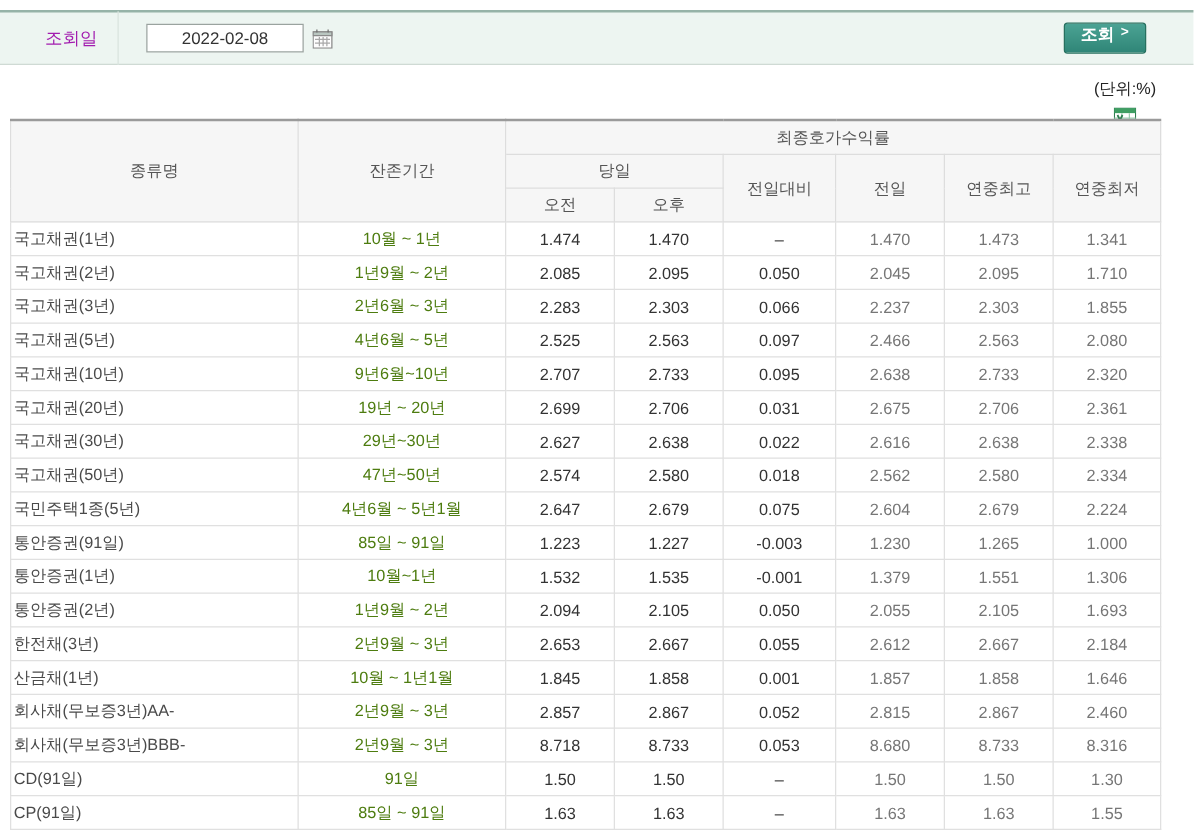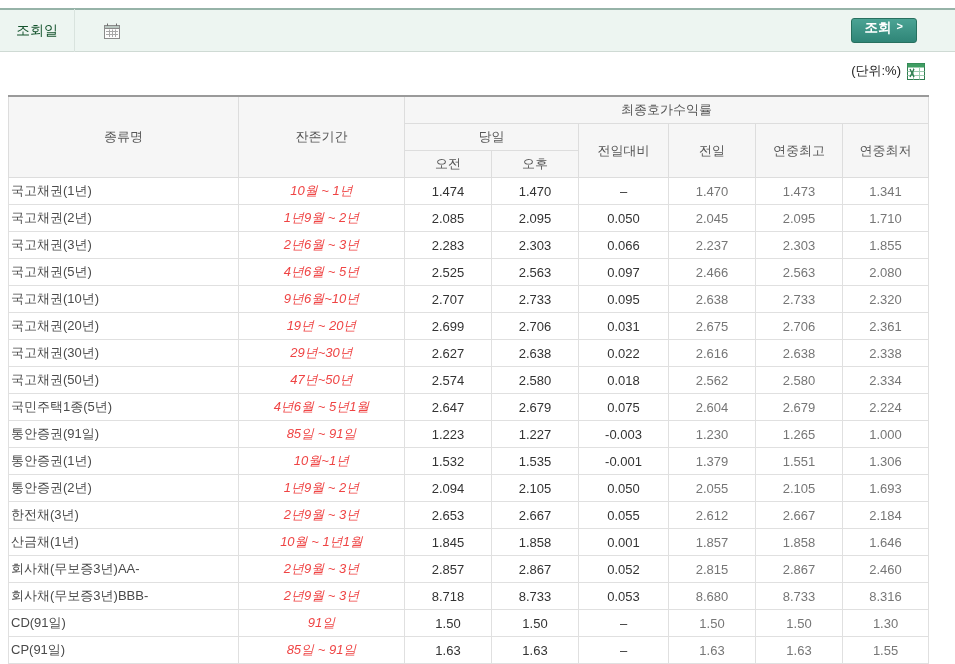--- a/index.html
+++ b/index.html
@@ -8,73 +8,74 @@
   .page { position:relative; width:955px; height:664px; background:#fff; overflow:hidden; }
 
   
   .toolbar {
     position:absolute; left:0; top:8px; width:955px; height:44px;
     background:#edf5f1;
     border-top:2px solid #96b3a8;
     border-bottom:1px solid #cfdad4;
     display:flex; align-items:center;
   }
-  .toolbar-label { margin-left:16px; font-size:14px; color:#14532d; min-width:58px; }
+  .toolbar-label { margin-left:36px; font-size:14px; color:#a21caf; min-width:58px; }
   .toolbar-sep { width:1px; height:43px; background:#d9e3de; margin-right:22px; }
   .date-input {
     width:126px; height:23px; border:1px solid #9aa39f; background:#fff;
     font-size:13.5px; color:#333; text-align:center; padding:0;
     font-family:inherit;
   }
   .cal-btn { margin-left:7px; display:inline-flex; align-items:center; cursor:pointer; }
   .search-btn {
     margin-left:auto; margin-right:38px; height:25px; padding:0 13px;
     background:linear-gradient(#4ba394,#2f8577);
     border:1px solid #27705f; border-radius:3px;
     color:#fff; font-size:13.5px; font-weight:bold;
     display:inline-flex; align-items:flex-start; gap:5px; cursor:pointer;
     font-family:inherit;
   }
   .search-btn .arrow { font-size:11px; font-weight:bold; position:relative; top:0.5px; }
 
   
-  .unit-row { position:absolute; top:62px; right:30px; display:flex; align-items:center; gap:6px; }
+  .unit-row { position:absolute; top:62px; right:30px; display:flex; align-items:center; gap:6px;flex-direction:column; }
   .unit-label { font-size:13px; color:#222; }
   .excel-btn { display:inline-flex; cursor:pointer; }
 
   
   table.grid {
     position:absolute; left:8px; top:95px; width:920px;
     border-collapse:collapse; table-layout:fixed; font-size:13px;
     border:1px solid #c9c9c9; border-top:2px solid #9a9a9a;
   }
   .grid th {
     background:#f6f6f6; color:#555; font-weight:normal;
     border:1px solid #ddd; height:25px; font-size:13px; padding:4px;
   }
   .grid td {
     border:1px solid #e0e0e0; height:27px; text-align:center;
     color:#333; background:#fff; padding:0 4px;
     white-space:nowrap; overflow:hidden;
   }
   td.c-type { text-align:left; padding-left:2px; color:#4a4a4a; }
-  td.c-period { color:#ef4444;font-style:italic; }
+  td.c-period { color:#4d7c0f; }
   td.muted { color:#767676; }
   .up   { color:var(--up); }
   .down { color:var(--down); }
   .flat { color:var(--flat); }
 </style>
 </head>
 <body>
 
 <div class="page">
 
   <div class="toolbar">
     <div class="toolbar-label">조회일</div>
     <div class="toolbar-sep"></div>
+    <input class="date-input" readonly="" value="2022-02-08" style="">
     <span class="cal-btn">
       <svg width="17" height="16" viewBox="0 0 17 16">
         <rect x="0.5" y="2.5" width="15" height="13" fill="#fdfdfd" stroke="#8a8a8a"></rect>
         <rect x="0.5" y="2.5" width="15" height="3" fill="#b9c6c0" stroke="#8a8a8a"></rect>
         <line x1="3.5" y1="0.5" x2="3.5" y2="3" stroke="#6f6f6f"></line>
         <line x1="12.5" y1="0.5" x2="12.5" y2="3" stroke="#6f6f6f"></line>
         <g stroke="#a8a8a8">
           <line x1="2" y1="8.5" x2="14" y2="8.5"></line>
           <line x1="2" y1="11.5" x2="14" y2="11.5"></line>
           <line x1="5.5" y1="6.5" x2="5.5" y2="14"></line>

